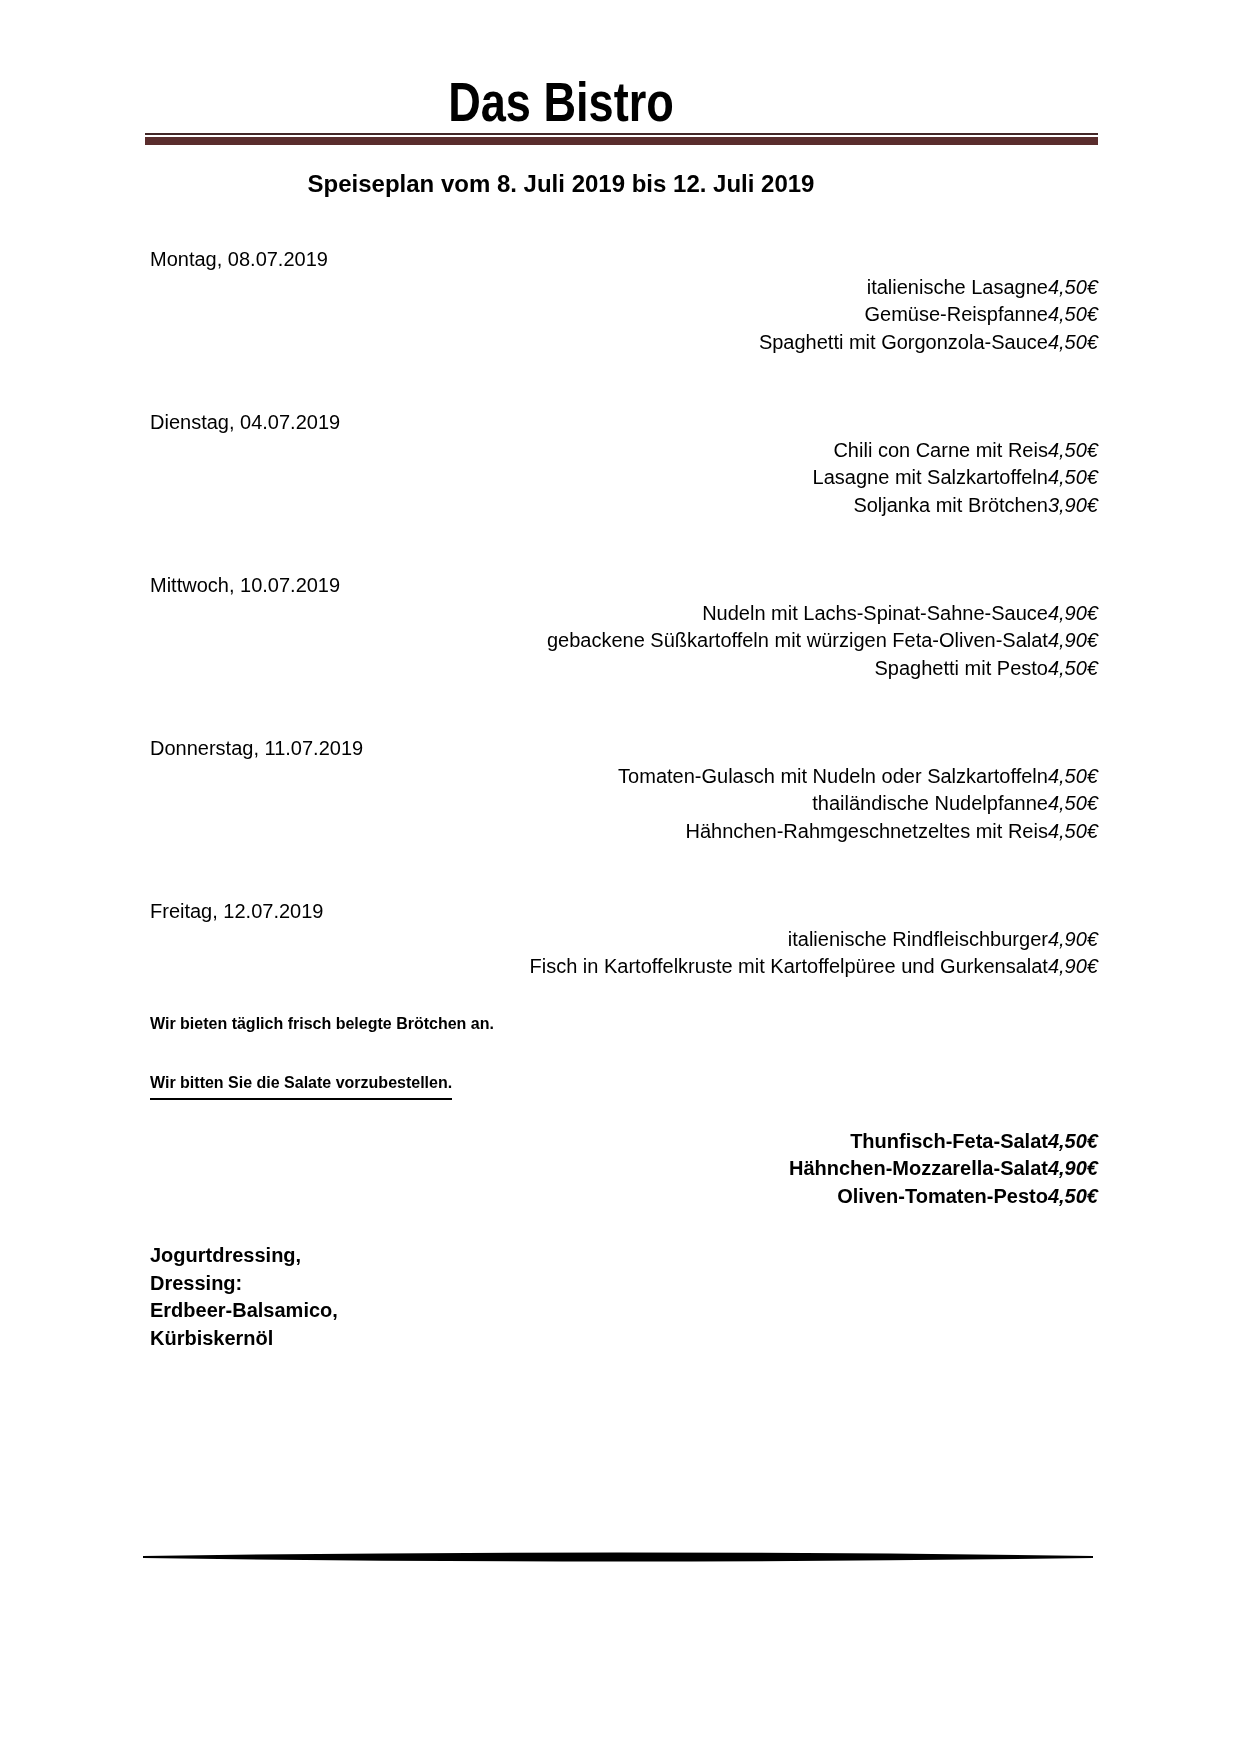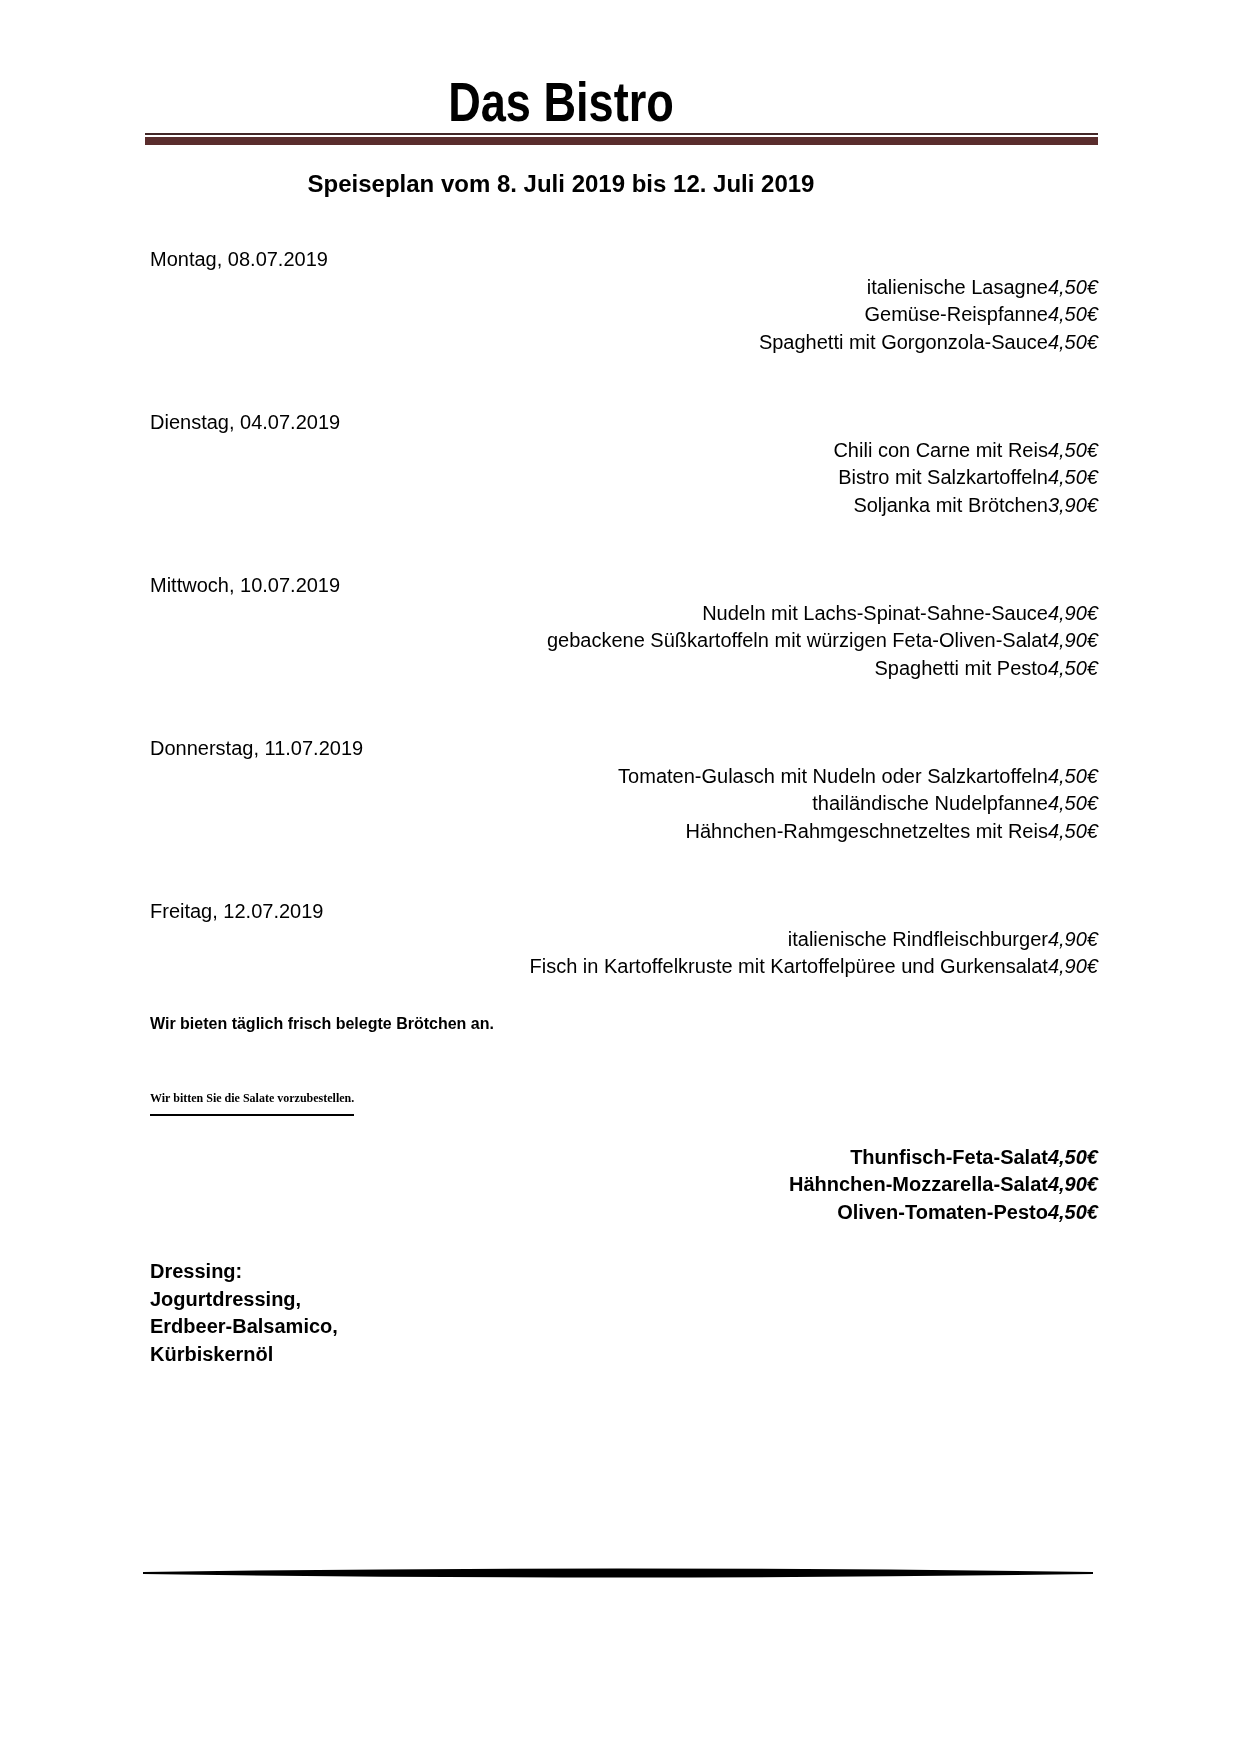--- a/index.html
+++ b/index.html
@@ -64,21 +64,21 @@
     line-height: 27.5px;
   }
   .row .name  { white-space: nowrap; }
   .row .price { white-space: nowrap; text-align: right; font-style: italic; }
 
   .day { margin-top: 53px; }
   .day:first-child { margin-top: 0; }
   .day-header { font-weight: normal; font-size: 20px; line-height: 27.5px; }
 
   .note-broetchen { margin-top: 29px; font-weight: bold; font-size: 16px; line-height: 27.5px; }
-  .note-salate    { margin-top: 48px; font-weight: bold; font-size: 12px; line-height: 27.5px; font-family: Liberation Serif, serif; }
+  .note-salate    { margin-top: 32px; font-weight: bold; font-size: 16px; line-height: 27.5px; }
   .note-salate .underline {
     display: inline-block;
     border-bottom: 2px solid var(--ink);
     padding-bottom: 1px;
   }
 
   .salads { margin-top: 28px; }
   .salads .row { font-weight: bold; }
 
   .dressing { margin-top: 32px; font-size: 20px; line-height: 27.5px; font-weight: bold; }
@@ -125,21 +125,21 @@
       </div>
     </section>
 
     <section class="day">
       <div class="day-header">Dienstag, 04.07.2019</div>
       <div class="row">
         <span class="name">Chili con Carne mit Reis</span>
         <span class="price">4,50€</span>
       </div>
       <div class="row">
-        <span class="name">Bistro mit Salzkartoffeln</span>
+        <span class="name">Lasagne mit Salzkartoffeln</span>
         <span class="price">4,50€</span>
       </div>
       <div class="row">
         <span class="name">Soljanka mit Brötchen</span>
         <span class="price">3,90€</span>
       </div>
     </section>
 
     <section class="day">
       <div class="day-header">Mittwoch, 10.07.2019</div>
@@ -202,22 +202,22 @@
       <span class="name">Hähnchen-Mozzarella-Salat</span>
       <span class="price">4,90€</span>
     </div>
     <div class="row">
       <span class="name">Oliven-Tomaten-Pesto</span>
       <span class="price">4,50€</span>
     </div>
   </div>
 
   <div class="dressing">
+    <div>Jogurtdressing,</div>
     <div>Dressing:</div>
-    <div>Jogurtdressing,</div>
     <div>Erdbeer-Balsamico,</div>
     <div>Kürbiskernöl</div>
   </div>
 
   <svg class="bottom-rule" viewBox="0 0 950 12" preserveAspectRatio="none" xmlns="http://www.w3.org/2000/svg">
     <path d="M0,5 Q475,-2 950,5 L950,7 Q475,14 0,7 Z" fill="#000000"></path>
   </svg>
 
 </div>
 

